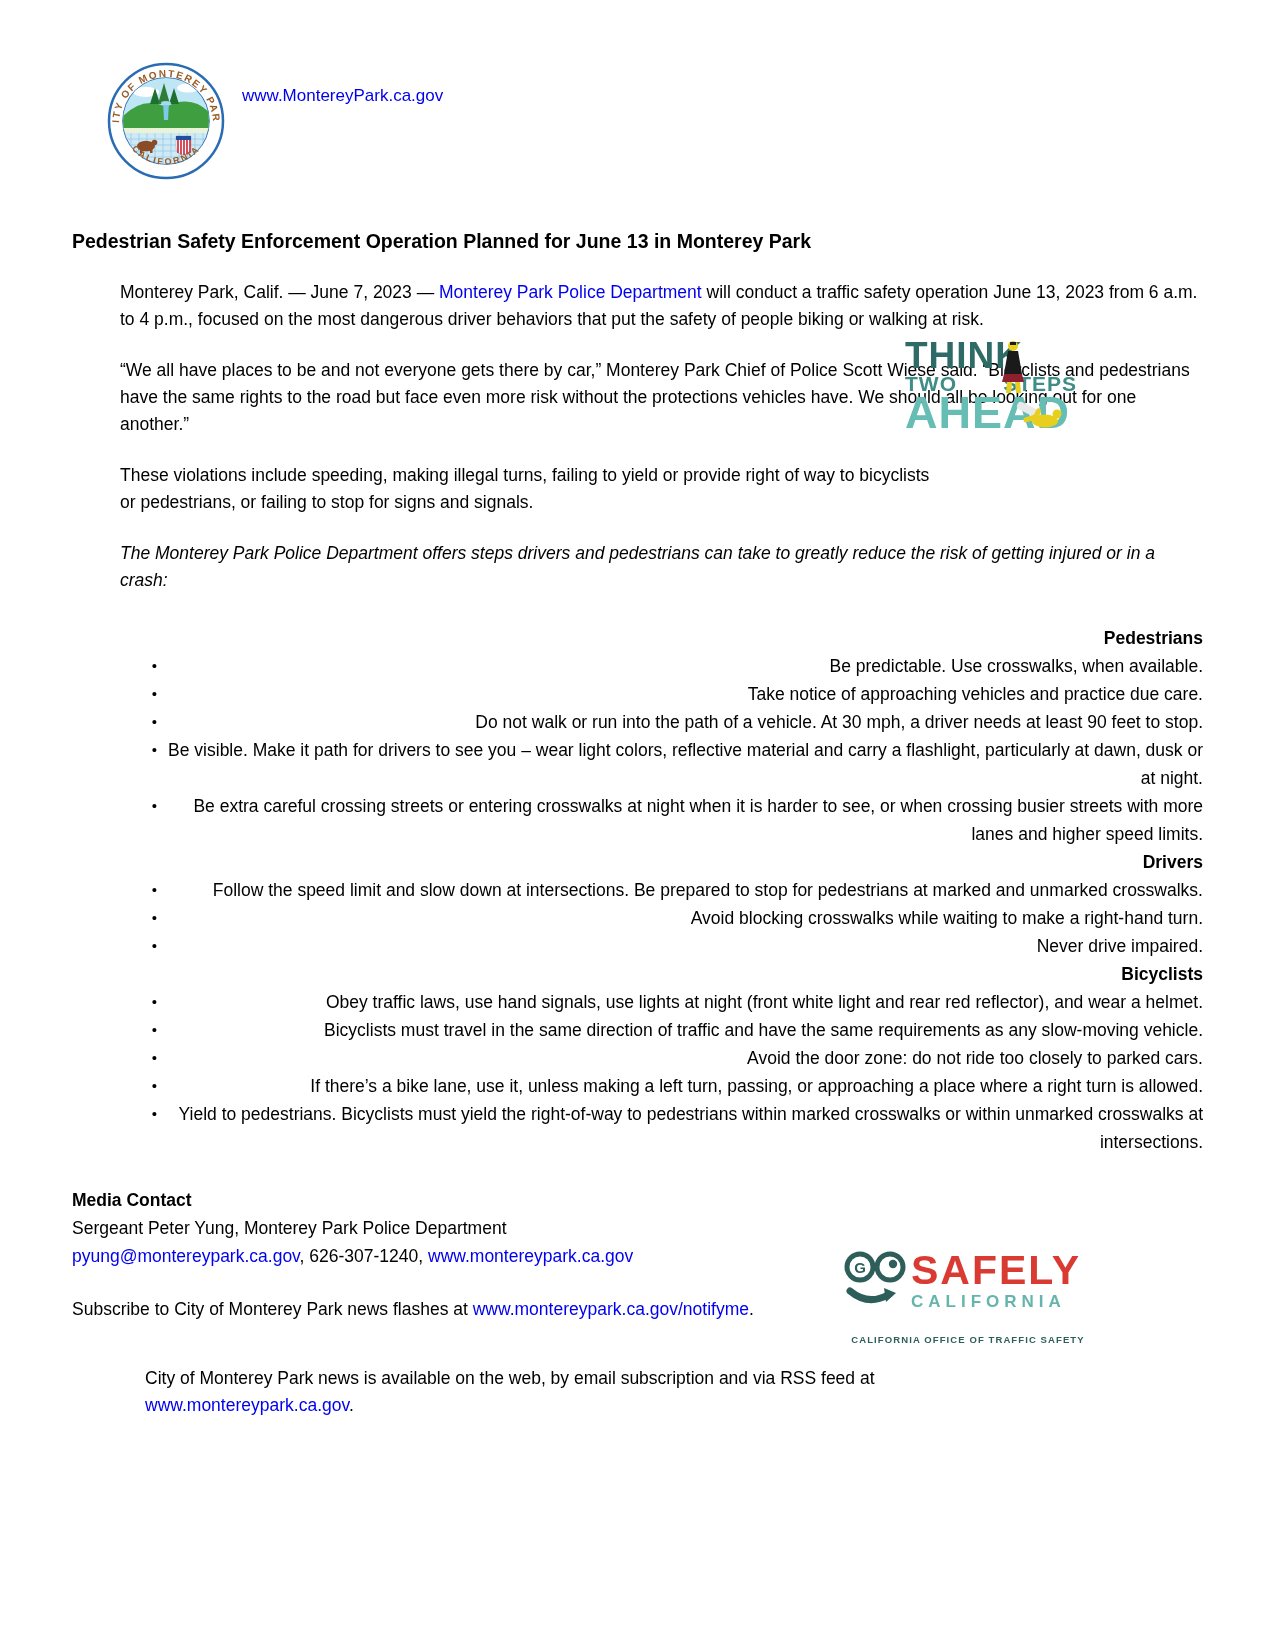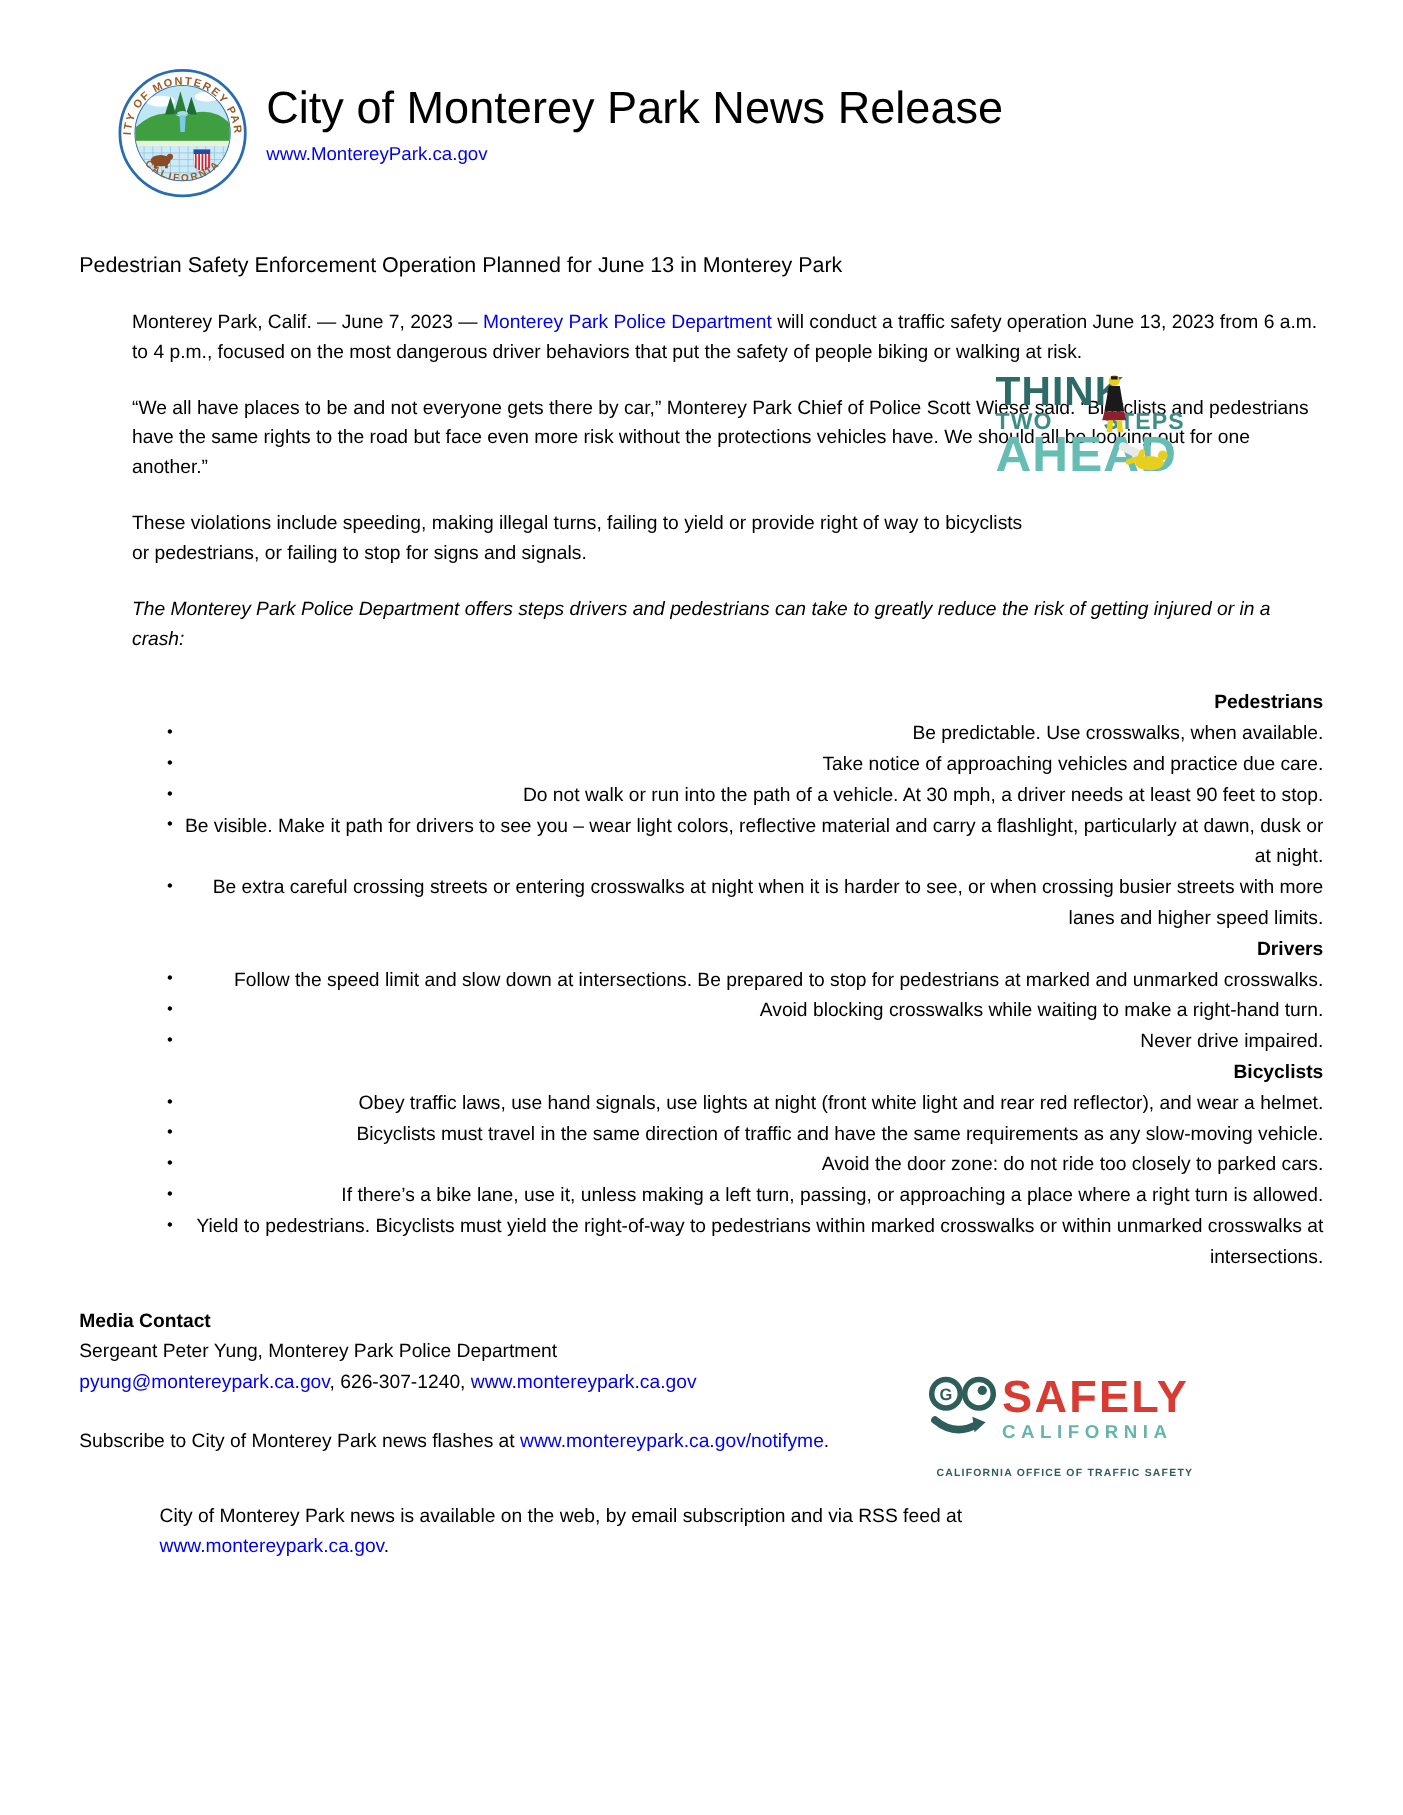--- a/index.html
+++ b/index.html
@@ -12,21 +12,21 @@
   .page { position:relative; width:1275px; height:1650px; padding:60px 72px 0 72px; }
 
   
   .header { display:flex; align-items:flex-start; }
   .seal-wrap { margin-left:34px; flex:0 0 auto; }
   .header-text { margin-left:16px; padding-top:16px; }
   .doc-title { font-size:41px; line-height:44px; font-weight:400; letter-spacing:0px; color:#000; }
   .header-url { display:inline-block; margin-top:6px; font-size:17px; color:#0000EE; text-decoration:none; }
 
   
-  .headline { margin-top:38px; font-size:19.5px; font-weight:400; }
+  .headline { margin-top:38px; font-size:19.5px; font-weight:700; }
   p.body-p { margin-top:24px;margin-left:48px; }
   .p2 { max-width:820px; margin-top:22px; }
   .quote-p { margin-top:22px; }
   .steps-intro { margin-top:30px;font-style:italic; }
   a.inline-link { color:#0000EE; text-decoration:none; }
 
   
   .tips { margin-top:30px; margin-left:48px;text-align:right; }
   .tip-heading { font-weight:700; line-height:28px; }
   .tip-item { display:flex; line-height:28px; }
@@ -105,21 +105,20 @@
         </g>
         <text font-size="10" fill="#9a5a22" font-weight="bold" letter-spacing="1.6">
           <textPath href="#arcTop" startOffset="50%" text-anchor="middle">CITY OF MONTEREY PARK</textPath>
         </text>
         <text font-size="9" fill="#9a5a22" font-weight="bold" letter-spacing="2.2">
           <textPath href="#arcBot" startOffset="50%" text-anchor="middle">CALIFORNIA</textPath>
         </text>
       </svg>
     </div>
     <div class="header-text">
-      <div class="doc-title">City of Monterey Park News Release</div>
       <a class="header-url" href="#">www.MontereyPark.ca.gov</a>
     </div>
   </div>
 
   <div class="headline">Pedestrian Safety Enforcement Operation Planned for June 13 in Monterey Park</div>
 
   <p class="body-p"><span>Monterey Park, Calif. — June 7, 2023 — </span><a class="inline-link" href="#">Monterey Park Police Department</a><span> will conduct a traffic safety operation June 13, 2023 from 6 a.m. to 4 p.m., focused on the most dangerous driver behaviors that put the safety of people biking or walking at risk.</span></p>
 
   <p class="body-p quote-p">“We all have places to be and not everyone gets there by car,” Monterey Park Chief of Police Scott Wiese said. “Bicyclists and pedestrians have the same rights to the road but face even more risk without the protections vehicles have. We should all be looking out for one another.”</p>
 

